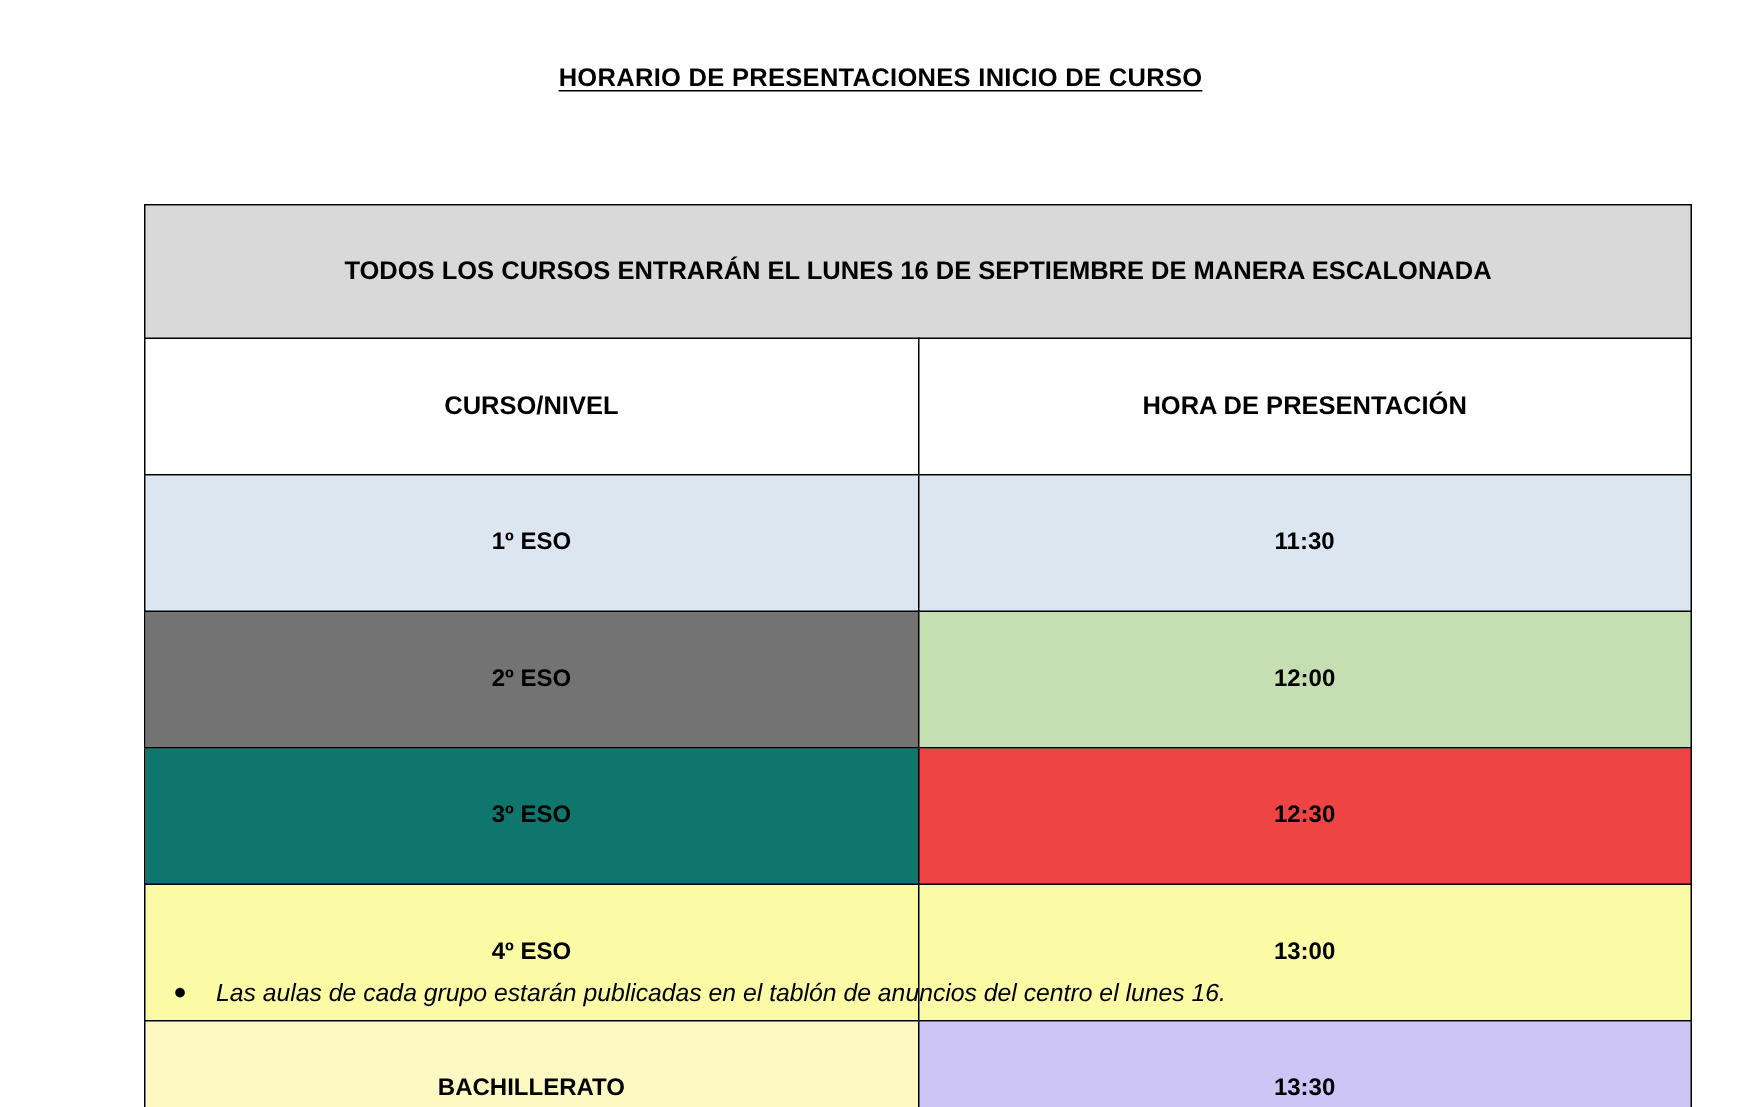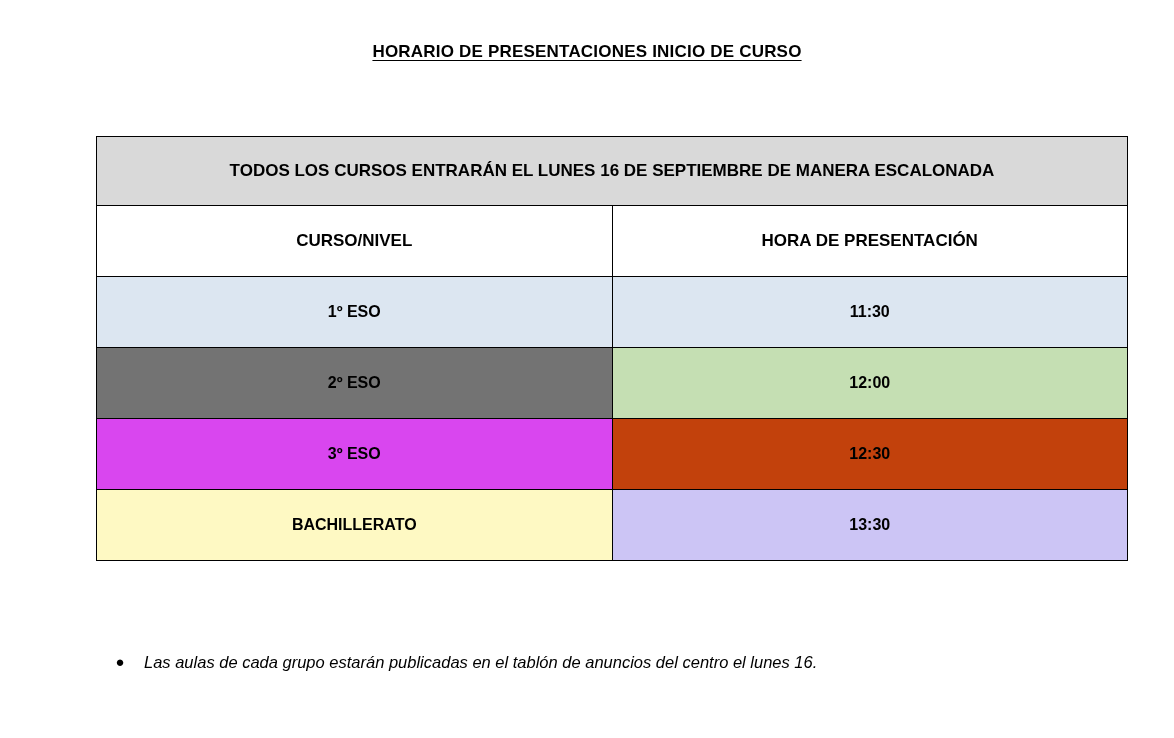--- a/index.html
+++ b/index.html
@@ -43,21 +43,21 @@
     width: 1032px;
     border-collapse: collapse;
     table-layout: fixed;
   }
   table.schedule td {
     border: 1px solid #000000;
     text-align: center;
     vertical-align: middle;
     font-size: 16px;
     font-weight: bold;
-    padding: 6px;
+    padding: 16px;
   }
   tr.banner-row td {
     height: 56px;
     background: #d9d9d9;
     font-size: 17px;
   }
   tr.header-row td {
     height: 58px;
     background: #ffffff;
     font-size: 17px;
@@ -111,22 +111,26 @@
       </tr>
       <tr class="data-row">
         <td class="col-left" style="background:#dce6f1">1º ESO</td>
         <td class="col-right" style="background:#dce6f1">11:30</td>
       </tr>
       <tr class="data-row">
         <td class="col-left" style="background:#737373">2º ESO</td>
         <td class="col-right" style="background:#c5dfb3">12:00</td>
       </tr>
       <tr class="data-row">
-        <td class="col-left" style="background:#d946ef">3º ESO</td>
-        <td class="col-right" style="background:#c2410c">12:30</td>
+        <td class="col-left" style="background:#0f766e">3º ESO</td>
+        <td class="col-right" style="background:#ef4444">12:30</td>
+      </tr>
+      <tr class="data-row">
+        <td class="col-left" style="background:#fbfba5">4º ESO</td>
+        <td class="col-right" style="background:#fbfba5">13:00</td>
       </tr>
       <tr class="data-row">
         <td class="col-left" style="background:#fef9c3">BACHILLERATO</td>
         <td class="col-right" style="background:#ccc5f5">13:30</td>
       </tr>
     </tbody>
   </table>
 
   <div class="note">
     <div class="bullet">●</div>

